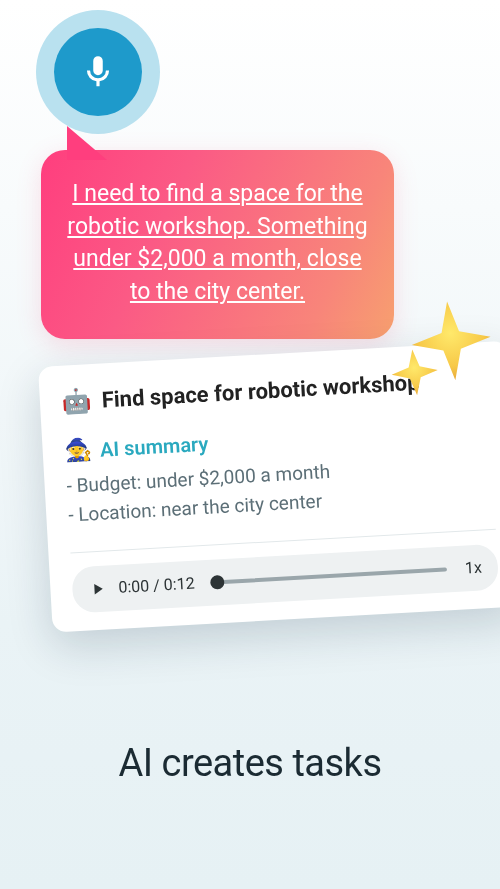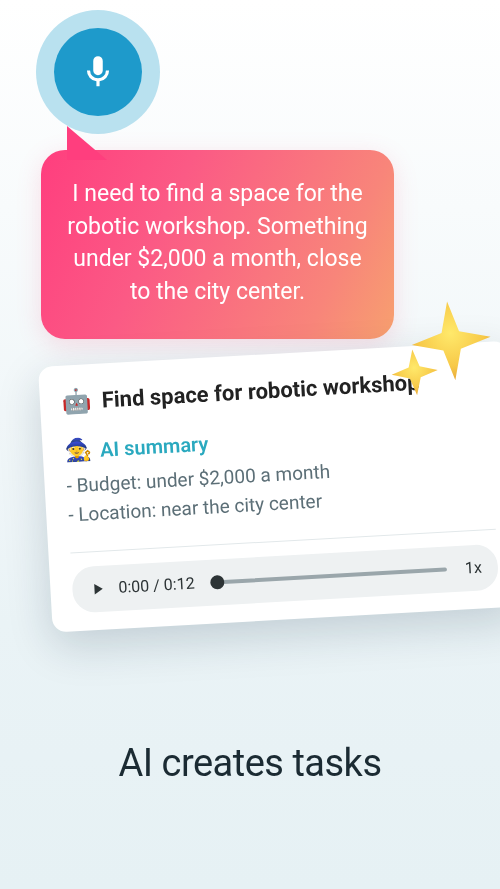--- a/index.html
+++ b/index.html
@@ -23,20 +23,21 @@
     .mic-inner svg { width: 38px; height: 38px; fill: #fff; }
 
     .bubble {
       position: absolute; left: 41px; top: 150px;
       width: 353px;
       background: linear-gradient(115deg, #ff3e7e 0%, #fb5a85 35%, #f8857a 80%, #f7a06f 100%);
       border-radius: 24px;
       padding: 28px 26px 30px;
       color: #fff; font-size: 23px; line-height: 1.42; text-align: center;
       box-shadow: 0 6px 24px rgba(251,90,133,0.18);
+      text-decoration: underline;
     }
     .bubble::before {
       content: "";
       position: absolute; top: -24px; left: 26px;
       width: 0; height: 0;
       border-left: 0 solid transparent;
       border-right: 40px solid transparent;
       border-bottom: 34px solid #ff3e7e;
     }
 

